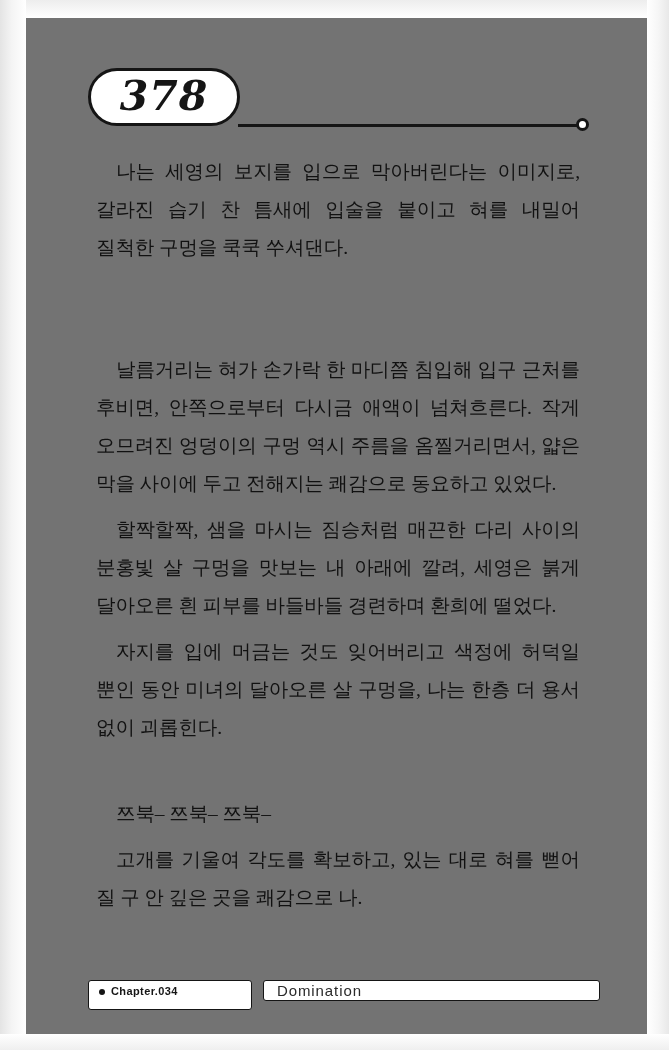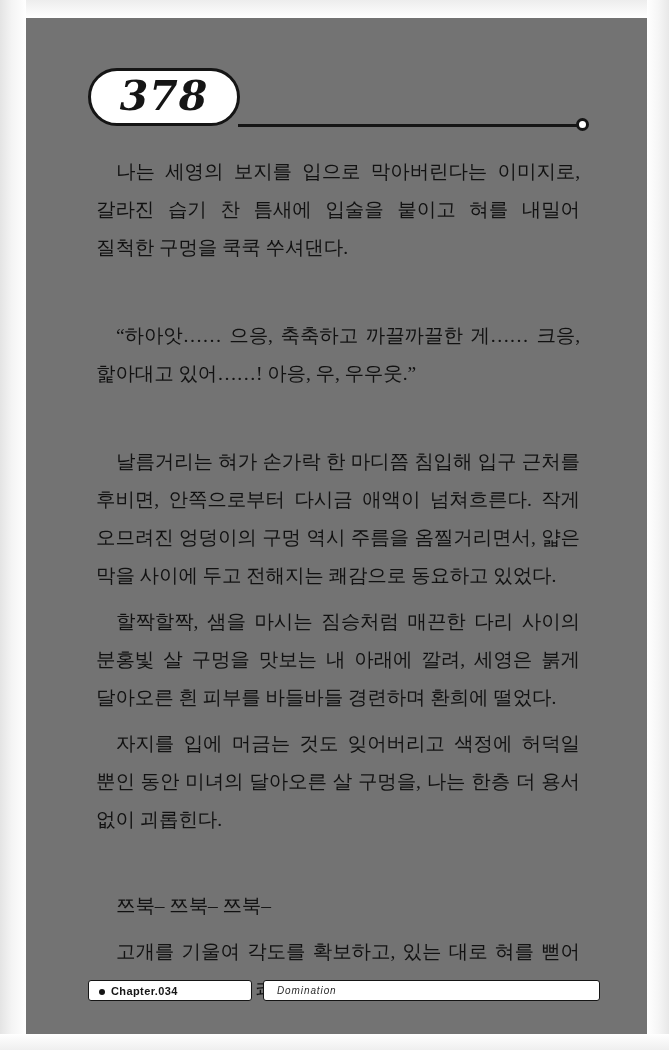--- a/index.html
+++ b/index.html
@@ -140,21 +140,21 @@
     left: 88px;
     top: 980px;
     width: 512px;
     height: 22px;
   }
   .footer-left {
     position: absolute;
     left: 0;
     top: 0;
     width: 164px;
-    height: 21px;
+    height: 30px;
     border: 1.5px solid #151515;
     border-radius: 3px;
     background: #ffffff;
     box-sizing: border-box;
   }
   .footer-left-dot {
     position: absolute;
     left: 10px;
     top: 7.5px;
     width: 6px;
@@ -185,24 +185,23 @@
     background: #ffffff;
     box-sizing: border-box;
   }
   .footer-right-label {
     position: absolute;
     left: 13px;
     top: 0;
     height: 21px;
     line-height: 20px;
     font-family: "Liberation Sans", sans-serif;
-    font-size: 10px;
+    font-size: 15px;
     letter-spacing: 0.9px;
     color: #2a2a2a;
-    font-style: italic;
   }
 </style>
 </head>
 <body>
 
 <div class="page">
 
   <div class="scan-shade-top"></div>
   <div class="scan-shade-left"></div>
   <div class="scan-shade-right"></div>
@@ -211,21 +210,20 @@
   <div class="page-header">
     <div class="pagenum-pill"></div>
     <div class="pagenum-text">378</div>
     <div class="header-rule"></div>
     <div class="header-dot"></div>
   </div>
 
   <div class="body-text">
     <p class="para indent">나는 세영의 보지를 입으로 막아버린다는 이미지로, 갈라진 습기 찬 틈새에 입술을 붙이고 혀를 내밀어 질척한 구멍을 쿡쿡 쑤셔댄다.</p>
     <div class="gap"></div>
-    <p class="para indent">“하아앗…… 으응, 축축하고 까끌까끌한 게…… 크응, 핥아대고 있어……! 아응, 우, 우우웃.”</p>
     <div class="gap"></div>
     <p class="para indent">날름거리는 혀가 손가락 한 마디쯤 침입해 입구 근처를 후비면, 안쪽으로부터 다시금 애액이 넘쳐흐른다. 작게 오므려진 엉덩이의 구멍 역시 주름을 옴찔거리면서, 얇은 막을 사이에 두고 전해지는 쾌감으로 동요하고 있었다.</p>
     <p class="para indent">할짝할짝, 샘을 마시는 짐승처럼 매끈한 다리 사이의 분홍빛 살 구멍을 맛보는 내 아래에 깔려, 세영은 붉게 달아오른 흰 피부를 바들바들 경련하며 환희에 떨었다.</p>
     <p class="para indent">자지를 입에 머금는 것도 잊어버리고 색정에 허덕일 뿐인 동안 미녀의 달아오른 살 구멍을, 나는 한층 더 용서 없이 괴롭힌다.</p>
     <div class="gap-small"></div>
     <p class="para indent">쯔북– 쯔북– 쯔북–</p>
     <p class="para indent">고개를 기울여 각도를 확보하고, 있는 대로 혀를 뻗어 질 구 안 깊은 곳을 쾌감으로 나.</p>
   </div>
 
   <div class="footer">

